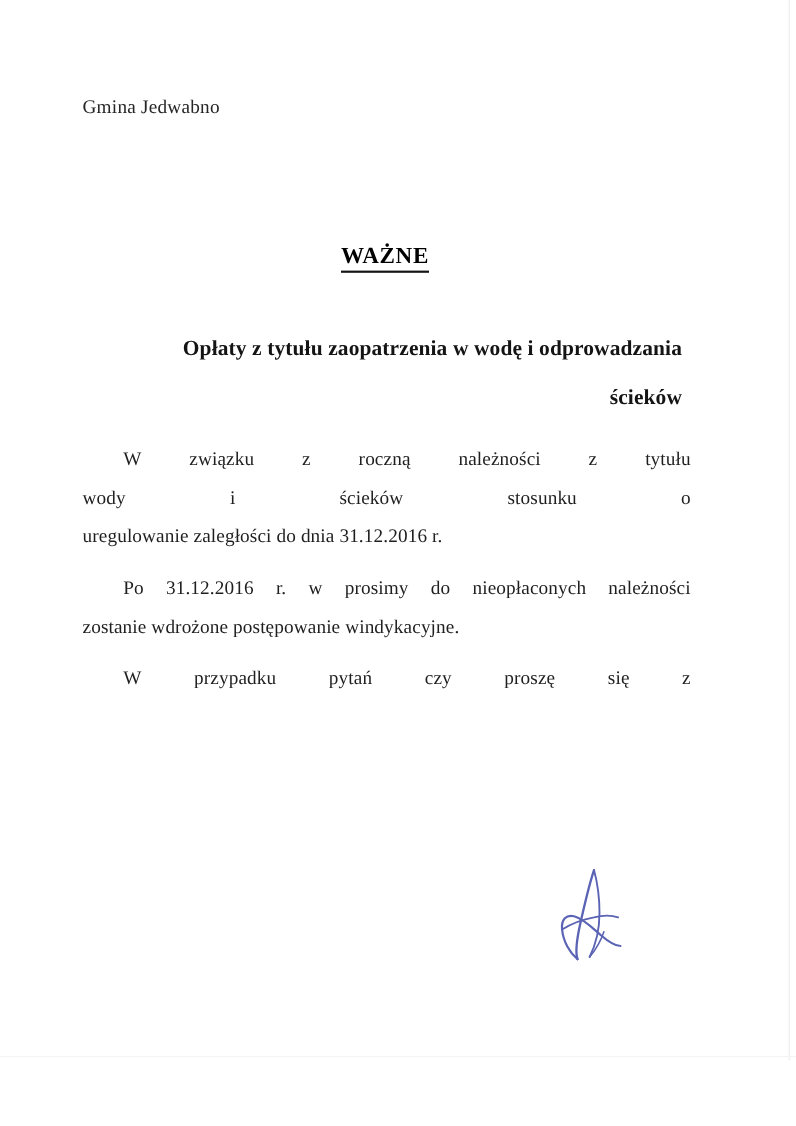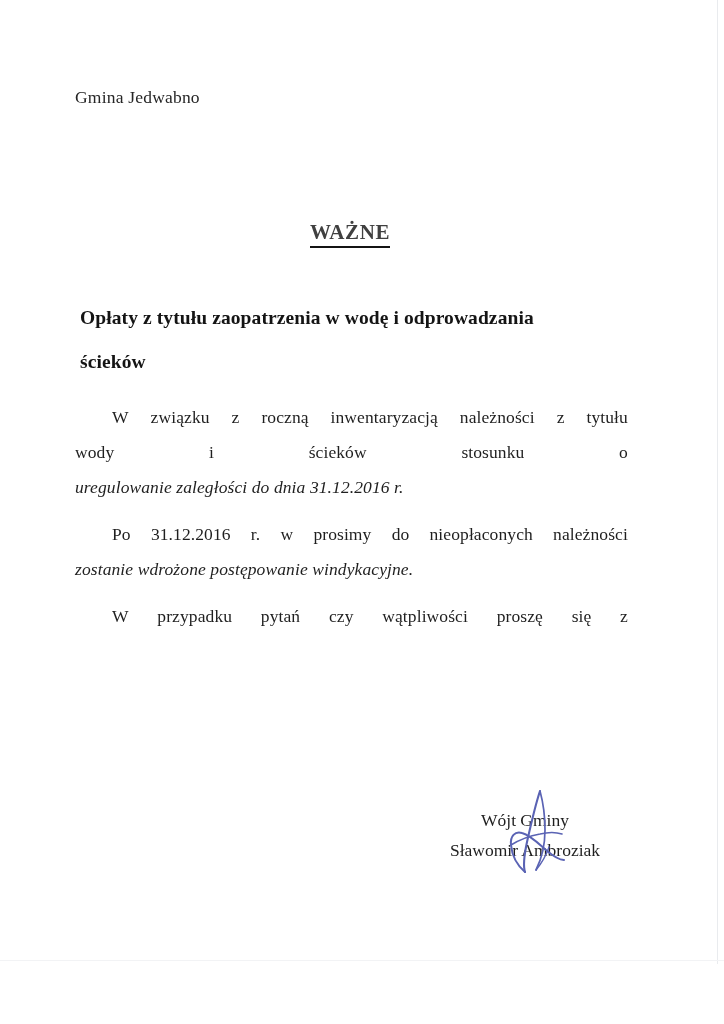--- a/index.html
+++ b/index.html
@@ -48,34 +48,34 @@
 
   .doc-title {
     position: absolute;
     left: 0;
     top: 220px;
     width: 700px;
     text-align: center;
     font-size: 21px;
     font-weight: bold;
     letter-spacing: 0.6px;
-    color: #404040;
+    color: #000000;
   }
   .doc-title span {
     display: inline-block;
     border-bottom: 2px solid #141414;
     padding-bottom: 1px;
   }
 
   .doc-subtitle {
     position: absolute;
     left: 80px;
     top: 296px;
     width: 540px;
-    text-align: left;
+    text-align: right;
     font-size: 19.5px;
     font-weight: bold;
     line-height: 44px;
     color: #141414;
     letter-spacing: 0.1px;
   }
 
   .body-block {
     position: absolute;
     left: 75px;
@@ -92,21 +92,20 @@
     color: #1f1f1f;
     letter-spacing: 0.1px;
   }
   .para + .para {
     margin-top: 12px;
   }
   
   .line {
     display: block;
     white-space: nowrap;
-    font-style: italic;
   }
   .line-justify {
     display: flex;
     justify-content: space-between;
     white-space: nowrap;
   }
   .line-justify.indented {
     padding-left: 37px;
   }
   .line-justify > span {
@@ -156,21 +155,20 @@
     <span class="sig-line">ścieków</span>
   </div>
 
   <div class="body-block" id="body-block">
       <div class="para" style="text-indent: 0px;">
         <div class="line-justify indented">
           <span>W</span>
           <span>związku</span>
           <span>z</span>
           <span>roczną</span>
-          <span>inwentaryzacją</span>
           <span>należności</span>
           <span>z</span>
           <span>tytułu</span>
         </div>
         <div class="line-justify">
           <span>wody</span>
           <span>i</span>
           <span>ścieków</span>
           <span>stosunku</span>
           <span>o</span>
@@ -189,32 +187,27 @@
           <span>należności</span>
         </div>
         <div class="line">zostanie wdrożone postępowanie windykacyjne.</div>
       </div>
       <div class="para" style="text-indent: 0px;">
         <div class="line-justify indented">
           <span>W</span>
           <span>przypadku</span>
           <span>pytań</span>
           <span>czy</span>
-          <span>wątpliwości</span>
           <span>proszę</span>
           <span>się</span>
           <span>z</span>
         </div>
       </div>
     </div>
 
-  <div class="signature-block">
-    <span class="sig-line">Wójt Gminy</span>
-    <span class="sig-line">Sławomir Ambroziak</span>
-  </div>
 
   <svg class="signature-mark" viewBox="0 0 76 92">
     <g fill="none" stroke="#5a63b4" stroke-linecap="round" stroke-linejoin="round">
       <path d="M44 5 C39 20 35 38 31 56 C28 70 27 80 29 86" stroke-width="2.1"></path>
       <path d="M44 5 C47 16 49 30 49 44 C49 58 46 72 40 84" stroke-width="1.7"></path>
       <path d="M29 86 C22 80 16 70 15 59 C14 50 19 45 26 47 C34 49 42 57 50 64 C57 70 63 74 68 74" stroke-width="2.0"></path>
       <path d="M15 59 C23 54 33 50 44 48 C52 46 60 46 66 48" stroke-width="1.5"></path>
       <path d="M40 84 C45 78 50 70 53 61" stroke-width="1.4"></path>
     </g>
   </svg>

